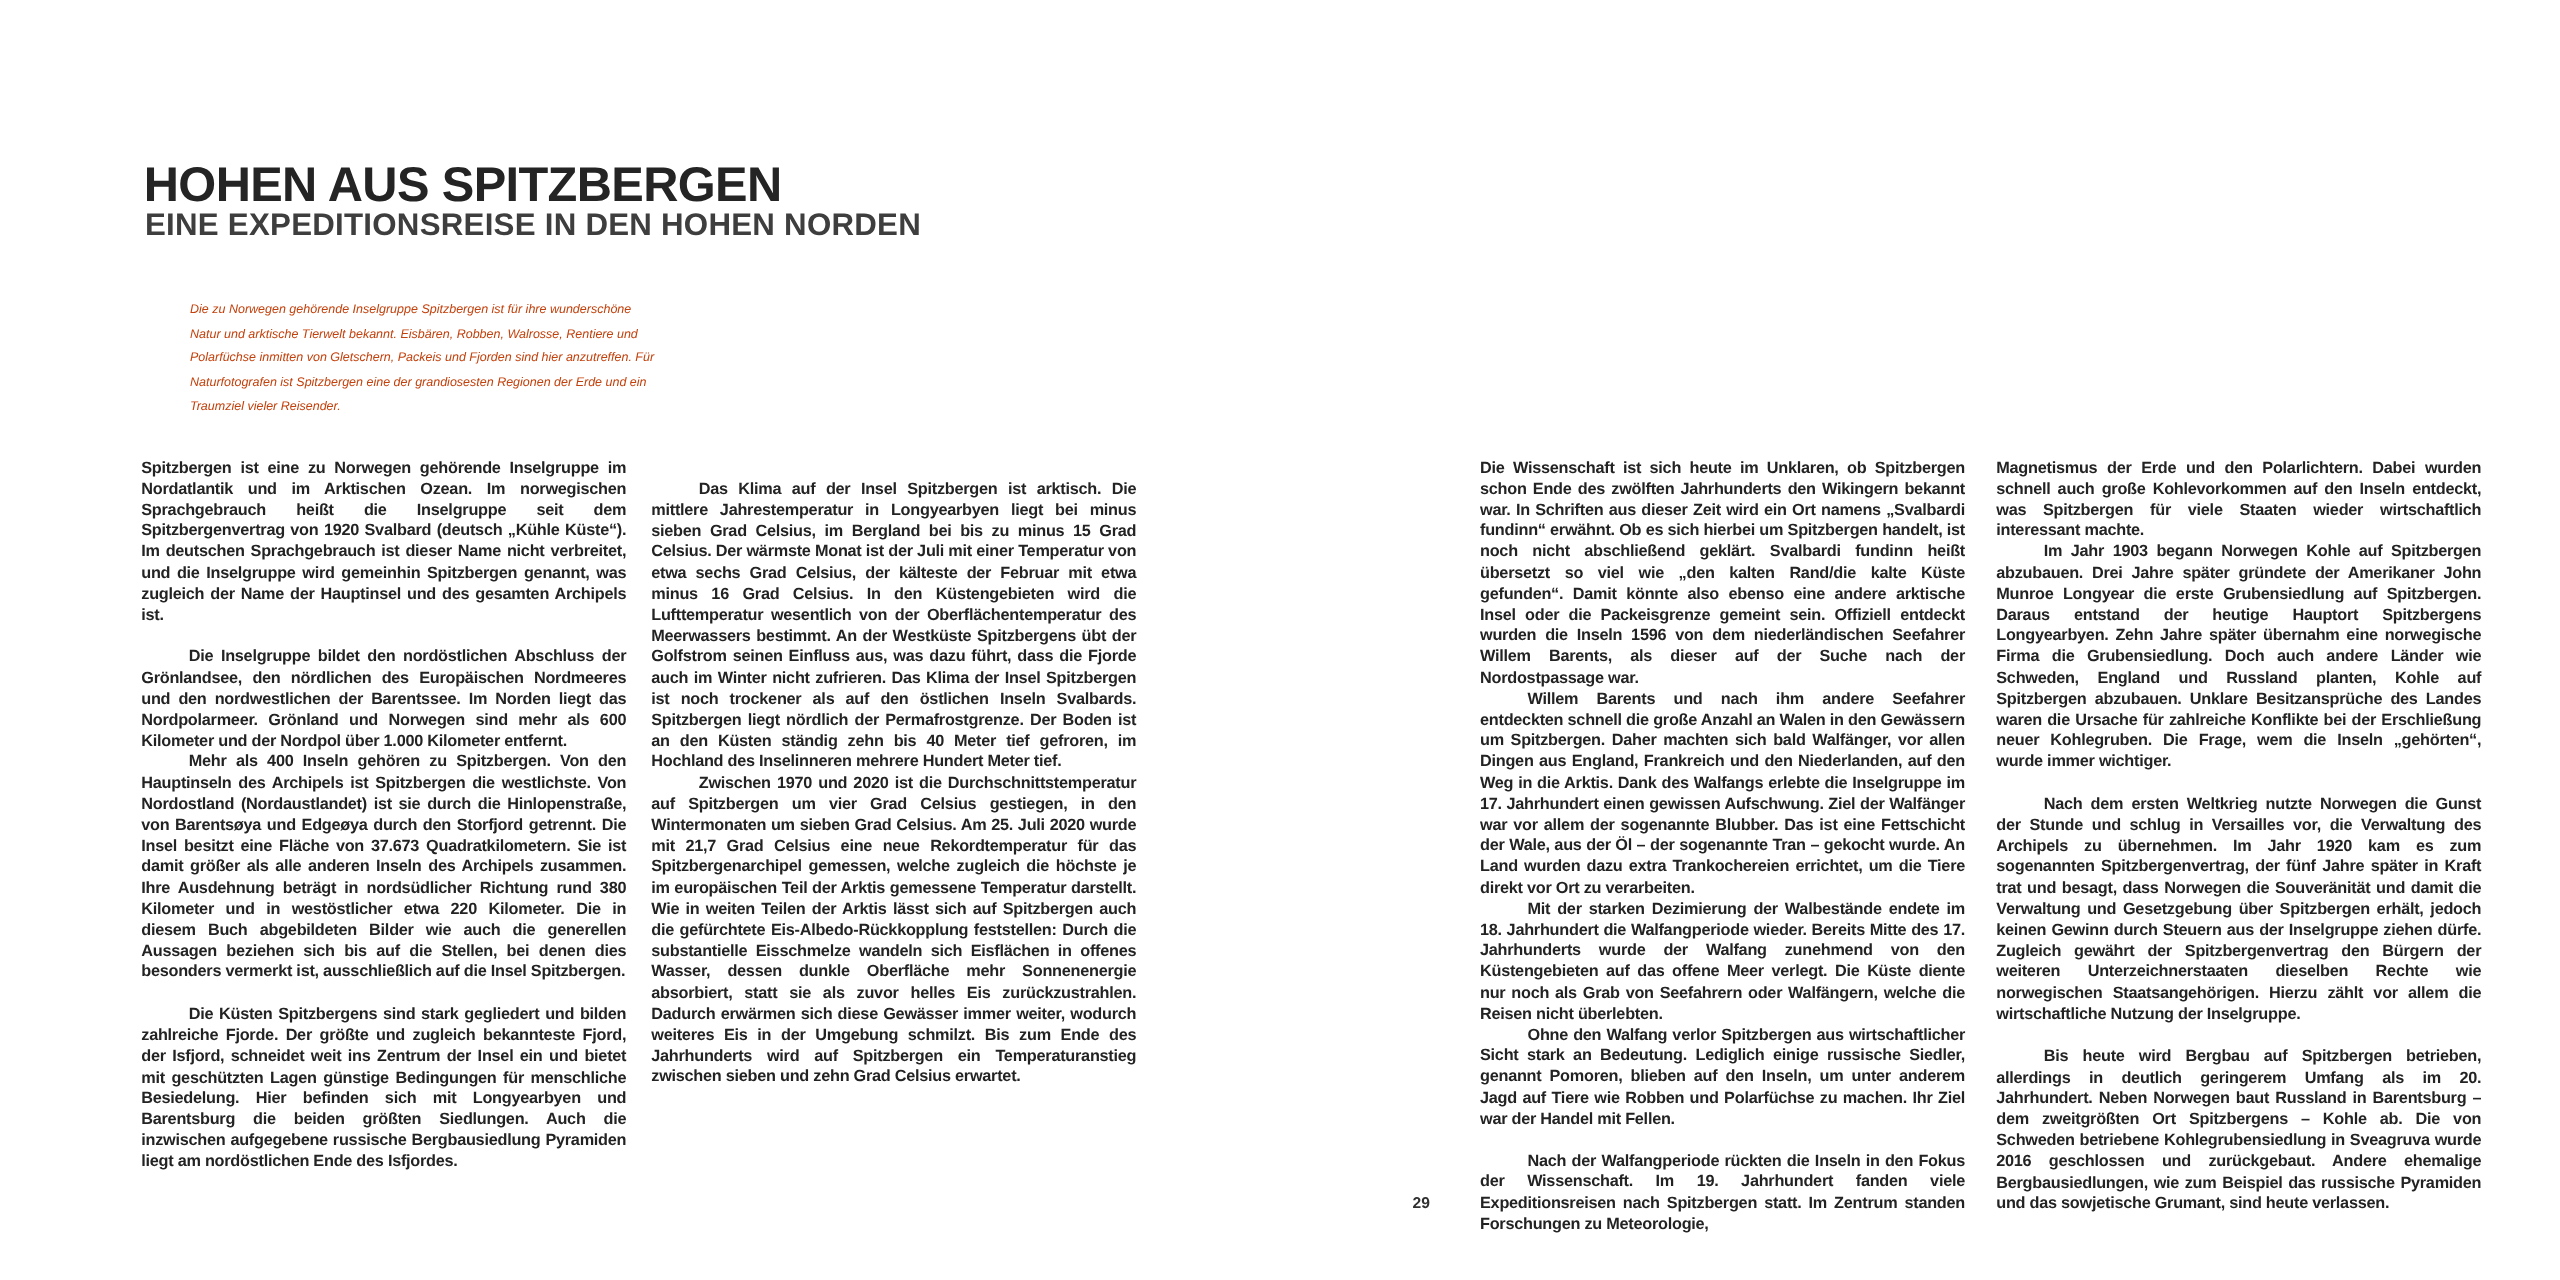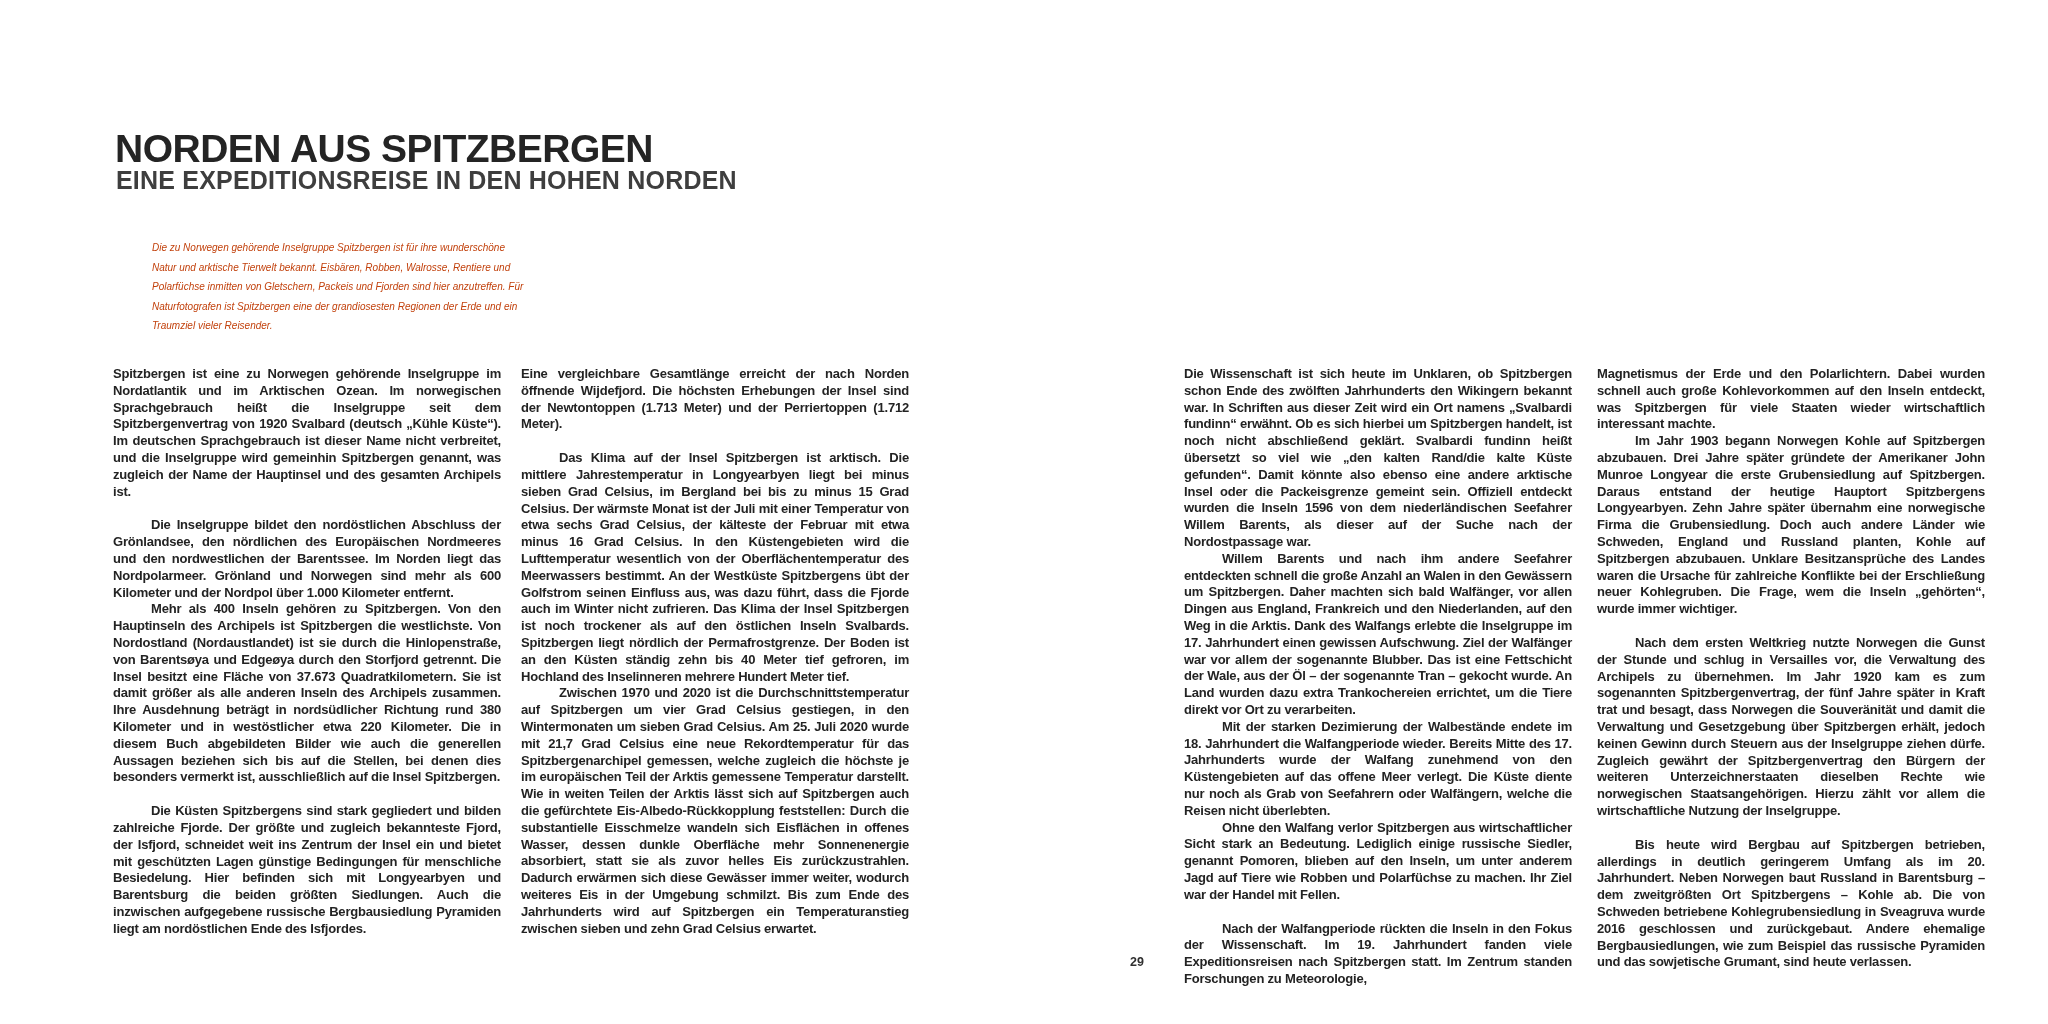--- a/index.html
+++ b/index.html
@@ -89,33 +89,32 @@
     font-weight: 700;
     color: #303030;
   }
 </style>
 </head>
 <body>
 
 <div class="spread">
 
   <div class="page page-left">
-    <h1 class="title">NORDEN AUS SPITZBERGEN</h1>
+    <h1 class="title">HOHEN AUS SPITZBERGEN</h1>
     <h2 class="subtitle">EINE EXPEDITIONSREISE IN DEN HOHEN NORDEN</h2>
     <p class="intro">Die zu Norwegen gehörende Inselgruppe Spitzbergen ist für ihre wunderschöne Natur und arktische Tierwelt bekannt. Eisbären, Robben, Walrosse, Rentiere und Polarfüchse inmitten von Gletschern, Packeis und Fjorden sind hier anzutreffen. Für Naturfotografen ist Spitzbergen eine der grandiosesten Regionen der Erde und ein Traumziel vieler Reisender.</p>
 
     <div class="column col-1">
       <p>Spitzbergen ist eine zu Norwegen gehörende Inselgruppe im Nordatlantik und im Arktischen Ozean. Im norwegischen Sprachgebrauch heißt die Inselgruppe seit dem Spitzbergenvertrag von 1920 Svalbard (deutsch „Kühle Küste“). Im deutschen Sprachgebrauch ist dieser Name nicht verbreitet, und die Inselgruppe wird gemeinhin Spitzbergen genannt, was zugleich der Name der Hauptinsel und des gesamten Archipels ist.</p>
       <p class="gap indent">Die Inselgruppe bildet den nordöstlichen Abschluss der Grönlandsee, den nördlichen des Europäischen Nordmeeres und den nordwestlichen der Barentssee. Im Norden liegt das Nordpolarmeer. Grönland und Norwegen sind mehr als 600 Kilometer und der Nordpol über 1.000 Kilometer entfernt.</p>
       <p class="indent">Mehr als 400 Inseln gehören zu Spitzbergen. Von den Hauptinseln des Archipels ist Spitzbergen die westlichste. Von Nordostland (Nordaustlandet) ist sie durch die Hinlopenstraße, von Barentsøya und Edgeøya durch den Storfjord getrennt. Die Insel besitzt eine Fläche von 37.673 Quadratkilometern. Sie ist damit größer als alle anderen Inseln des Archipels zusammen. Ihre Ausdehnung beträgt in nordsüdlicher Richtung rund 380 Kilometer und in westöstlicher etwa 220 Kilometer. Die in diesem Buch abgebildeten Bilder wie auch die generellen Aussagen beziehen sich bis auf die Stellen, bei denen dies besonders vermerkt ist, ausschließlich auf die Insel Spitzbergen.</p>
       <p class="gap indent">Die Küsten Spitzbergens sind stark gegliedert und bilden zahlreiche Fjorde. Der größte und zugleich bekannteste Fjord, der Isfjord, schneidet weit ins Zentrum der Insel ein und bietet mit geschützten Lagen günstige Bedingungen für menschliche Besiedelung. Hier befinden sich mit Longyearbyen und Barentsburg die beiden größten Siedlungen. Auch die inzwischen aufgegebene russische Bergbausiedlung Pyramiden liegt am nordöstlichen Ende des Isfjordes.</p>
     </div>
 
     <div class="column col-2">
-      <p>Eine vergleichbare Gesamtlänge erreicht der nach Norden öffnende Wijdefjord. Die höchsten Erhebungen der Insel sind der Newtontoppen (1.713 Meter) und der Perriertoppen (1.712 Meter).</p>
       <p class="gap indent">Das Klima auf der Insel Spitzbergen ist arktisch. Die mittlere Jahrestemperatur in Longyearbyen liegt bei minus sieben Grad Celsius, im Bergland bei bis zu minus 15 Grad Celsius. Der wärmste Monat ist der Juli mit einer Temperatur von etwa sechs Grad Celsius, der kälteste der Februar mit etwa minus 16 Grad Celsius. In den Küstengebieten wird die Lufttemperatur wesentlich von der Oberflächentemperatur des Meerwassers bestimmt. An der Westküste Spitzbergens übt der Golfstrom seinen Einfluss aus, was dazu führt, dass die Fjorde auch im Winter nicht zufrieren. Das Klima der Insel Spitzbergen ist noch trockener als auf den östlichen Inseln Svalbards. Spitzbergen liegt nördlich der Permafrostgrenze. Der Boden ist an den Küsten ständig zehn bis 40 Meter tief gefroren, im Hochland des Inselinneren mehrere Hundert Meter tief.</p>
       <p class="indent">Zwischen 1970 und 2020 ist die Durchschnittstemperatur auf Spitzbergen um vier Grad Celsius gestiegen, in den Wintermonaten um sieben Grad Celsius. Am 25. Juli 2020 wurde mit 21,7 Grad Celsius eine neue Rekordtemperatur für das Spitzbergenarchipel gemessen, welche zugleich die höchste je im europäischen Teil der Arktis gemessene Temperatur darstellt. Wie in weiten Teilen der Arktis lässt sich auf Spitzbergen auch die gefürchtete Eis-Albedo-Rückkopplung feststellen: Durch die substantielle Eisschmelze wandeln sich Eisflächen in offenes Wasser, dessen dunkle Oberfläche mehr Sonnenenergie absorbiert, statt sie als zuvor helles Eis zurückzustrahlen. Dadurch erwärmen sich diese Gewässer immer weiter, wodurch weiteres Eis in der Umgebung schmilzt. Bis zum Ende des Jahrhunderts wird auf Spitzbergen ein Temperaturanstieg zwischen sieben und zehn Grad Celsius erwartet.</p>
     </div>
   </div>
 
   <div class="page page-right">
     <div class="column col-3">
       <p>Die Wissenschaft ist sich heute im Unklaren, ob Spitzbergen schon Ende des zwölften Jahrhunderts den Wikingern bekannt war. In Schriften aus dieser Zeit wird ein Ort namens „Svalbardi fundinn“ erwähnt. Ob es sich hierbei um Spitzbergen handelt, ist noch nicht abschließend geklärt. Svalbardi fundinn heißt übersetzt so viel wie „den kalten Rand/die kalte Küste gefunden“. Damit könnte also ebenso eine andere arktische Insel oder die Packeisgrenze gemeint sein. Offiziell entdeckt wurden die Inseln 1596 von dem niederländischen Seefahrer Willem Barents, als dieser auf der Suche nach der Nordostpassage war.</p>
       <p class="indent">Willem Barents und nach ihm andere Seefahrer entdeckten schnell die große Anzahl an Walen in den Gewässern um Spitzbergen. Daher machten sich bald Walfänger, vor allen Dingen aus England, Frankreich und den Niederlanden, auf den Weg in die Arktis. Dank des Walfangs erlebte die Inselgruppe im 17. Jahrhundert einen gewissen Aufschwung. Ziel der Walfänger war vor allem der sogenannte Blubber. Das ist eine Fettschicht der Wale, aus der Öl – der sogenannte Tran – gekocht wurde. An Land wurden dazu extra Trankochereien errichtet, um die Tiere direkt vor Ort zu verarbeiten.</p>
       <p class="indent">Mit der starken Dezimierung der Walbestände endete im 18. Jahrhundert die Walfangperiode wieder. Bereits Mitte des 17. Jahrhunderts wurde der Walfang zunehmend von den Küstengebieten auf das offene Meer verlegt. Die Küste diente nur noch als Grab von Seefahrern oder Walfängern, welche die Reisen nicht überlebten.</p>

